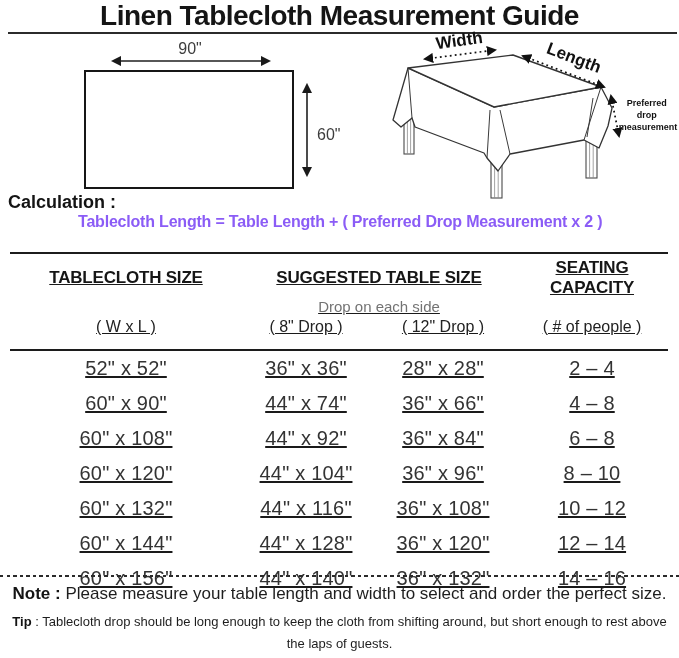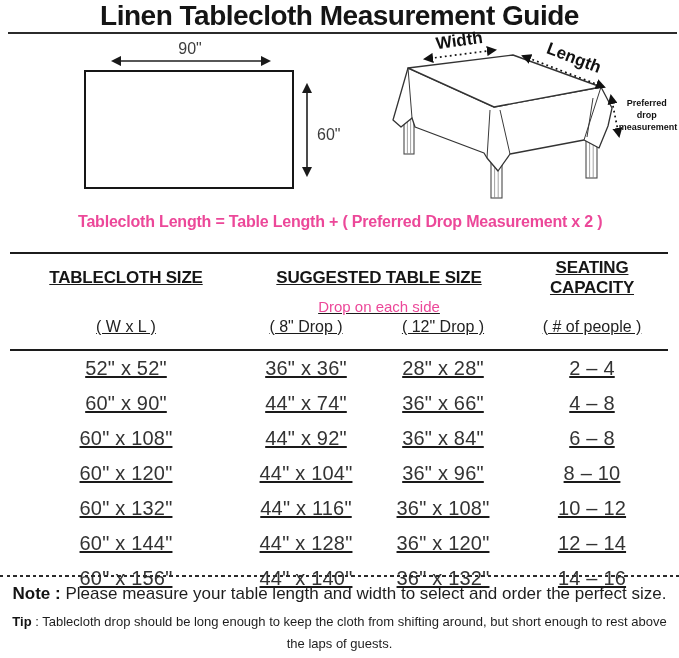--- a/index.html
+++ b/index.html
@@ -8,26 +8,26 @@
     font-family:"Liberation Sans","DejaVu Sans",sans-serif;color:#1a1a1a;
     overflow:hidden;
   }
   .title{
     position:absolute;top:0;left:0;width:100%;height:33px;line-height:32px;
     text-align:center;font-size:28px;font-weight:bold;letter-spacing:-0.5px;color:#151515;
   }
   .rule-title{position:absolute;top:32px;left:8px;right:2px;height:2px;background:#2b2b2b;}
   .svg-abs{position:absolute;}
   .calc-heading{position:absolute;left:8px;top:192px;font-size:18px;font-weight:bold;color:#141414;}
-  .calc-lines{position:absolute;left:78px;top:211px;font-size:16px;font-weight:600;line-height:22px;color:#ec4899;letter-spacing:-0.2px;}
+  .calc-lines{position:absolute;left:78px;top:211px;font-size:16px;font-weight:600;line-height:22px;color:#8b5cf6;letter-spacing:-0.2px;}
   .size-table-wrap{position:absolute;left:10px;top:252px;width:658px;text-decoration:underline;}
   table.size-table{width:658px;border-collapse:collapse;table-layout:fixed;border-top:2.5px solid #1c1c1c;}
   table.size-table th,table.size-table td{text-align:center;padding:0;vertical-align:middle;}
   tr.head-row th{font-size:17px;font-weight:bold;color:#161616;height:26px;padding-top:4px;letter-spacing:-0.2px;}
-  tr.sub-row td{font-size:15px;font-weight:400;color:#ec4899;height:17px;}
+  tr.sub-row td{font-size:15px;font-weight:400;color:#737373;height:17px;}
   tr.unit-row td{font-size:16px;font-weight:400;color:#222;height:24px;padding-bottom:10px;border-bottom:2px solid #1c1c1c;}
   tbody td{font-size:20px;font-weight:400;color:#333;height:35px;letter-spacing:0.2px;}
   .rule-dashed{
     position:absolute;top:575px;left:0;right:0;height:2px;
     background:repeating-linear-gradient(90deg,#2a2a2a 0 3.5px,transparent 3.5px 6.5px);
   }
   .note-line{position:absolute;top:584px;left:0;width:100%;text-align:center;font-size:17px;color:#1e1e1e;}
   .tip-line{position:absolute;top:611px;left:8px;right:8px;text-align:center;font-size:13px;line-height:22px;color:#1e1e1e;}
   .b{font-weight:bold;color:#141414;}
   svg text{font-family:"Liberation Sans","DejaVu Sans",sans-serif;}
@@ -91,20 +91,21 @@
     <text x="192" y="33" text-anchor="middle" font-size="17" font-weight="bold" fill="#111" transform="rotate(21 192 33)">Length</text>
 
     <line x1="231" y1="66" x2="239" y2="106" stroke="#111" stroke-width="1.7" stroke-dasharray="1.8 3.2" marker-start="url(#ah2)" marker-end="url(#ah2)"></line>
     <text x="268" y="76" text-anchor="middle" font-size="9" font-weight="bold" fill="#111">
       <tspan x="268" y="76">Preferred</tspan>
       <tspan x="268" y="88">drop</tspan>
       <tspan x="268" y="100">measurement</tspan>
     </text>
   </svg>
 
+  <div class="calc-heading">Calculation :</div>
   <div class="calc-lines">
     <div>Tablecloth Length = Table Length + ( Preferred Drop Measurement x 2 )</div>
   </div>
 
   <div class="size-table-wrap">
     <table class="size-table">
       <colgroup>
         <col style="width:232px">
           <col style="width:128px">
           <col style="width:146px">

